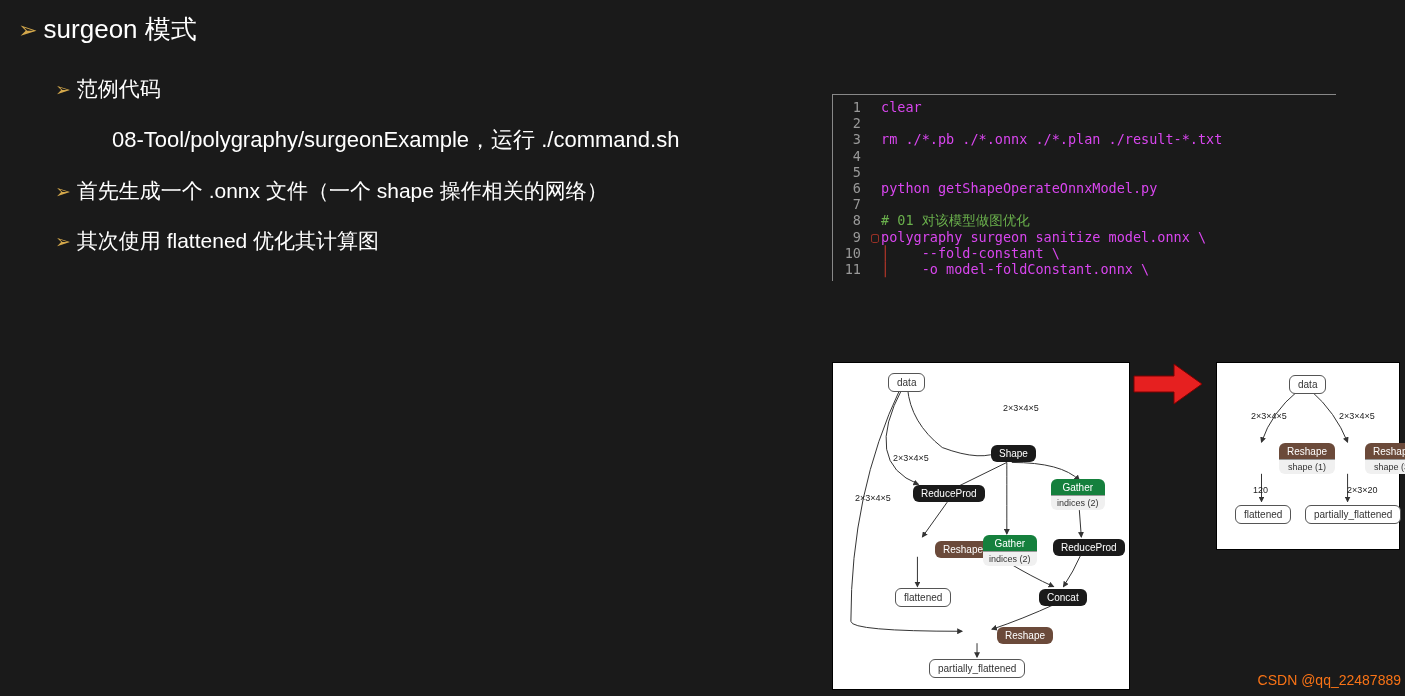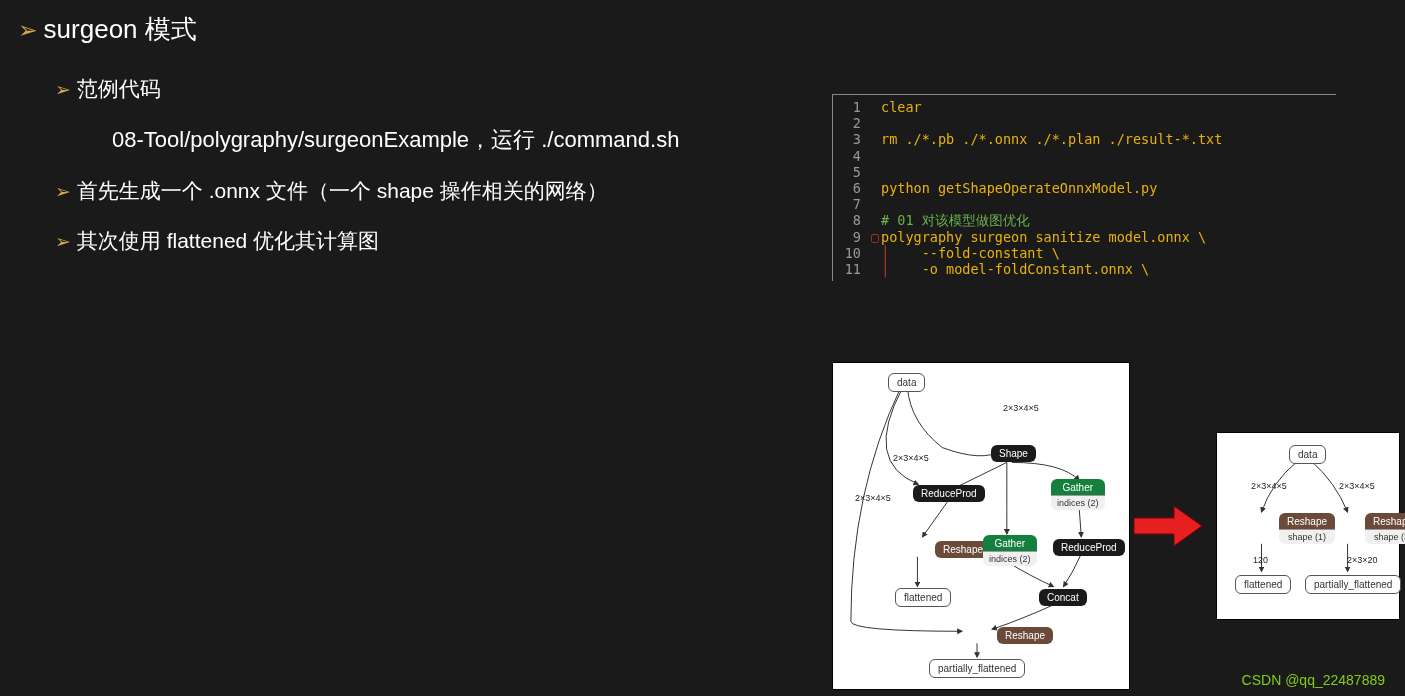--- a/index.html
+++ b/index.html
@@ -67,34 +67,33 @@
       display: flex;
       white-space: pre;
     }
     .linenum {
       color: #999;
       width: 38px;
       text-align: right;
       padding-right: 10px;
       user-select: none;
     }
-    .code-text { color: #eab308; }
+    .code-text { color: #d946ef; }
     .comment { color: #6ab04c; }
     .fold-marker {
       color: #c0392b;
       width: 10px;
       display: inline-block;
     }
 
     .diagram-area {
       position: absolute;
       top: 362px;
       left: 832px;
       display: flex;
-      align-items: center;
     }
     .graph-box {
       background: #fff;
       color: #000;
       position: relative;
       border: 1px solid #000;
     }
     .graph-left { width: 298px; height: 328px; }
     .graph-right { width: 184px; height: 188px; margin-left: 12px; }
     .big-arrow {
@@ -139,22 +138,22 @@
     }
     .edge-label {
       position: absolute;
       font-size: 9px;
       color: #222;
       white-space: nowrap;
     }
     .watermark {
       position: absolute;
       bottom: 8px;
-      right: 20px;
-      color: #84cc16;
+      right: 4px;
+      color: #f97316;
       font-size: 14px;
       font-family: Arial, sans-serif;
     }
     svg.edges {
       position: absolute;
       top: 0; left: 0;
       width: 100%; height: 100%;
       pointer-events: none;
     }
   </style>

